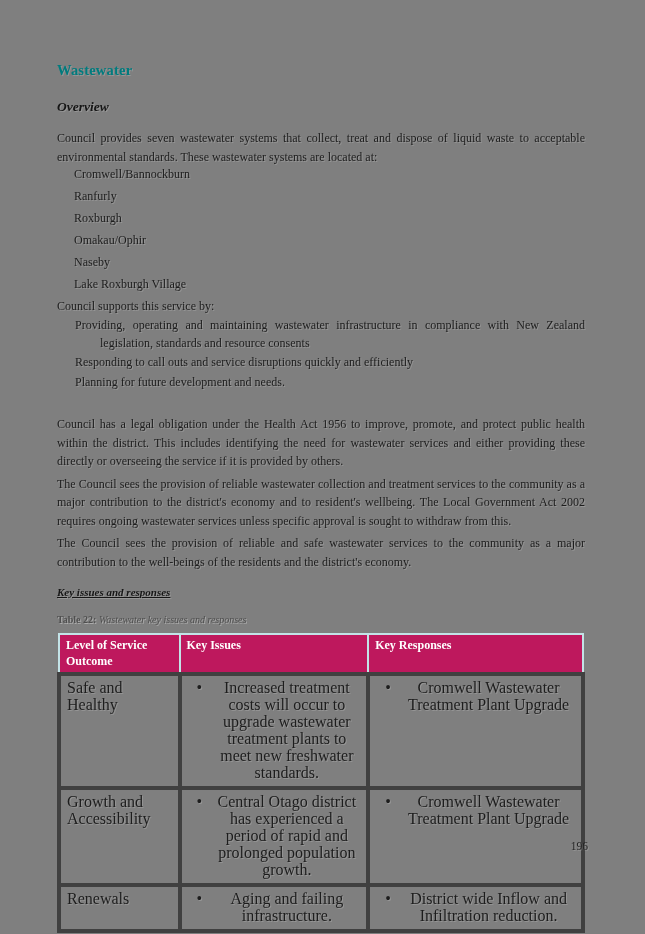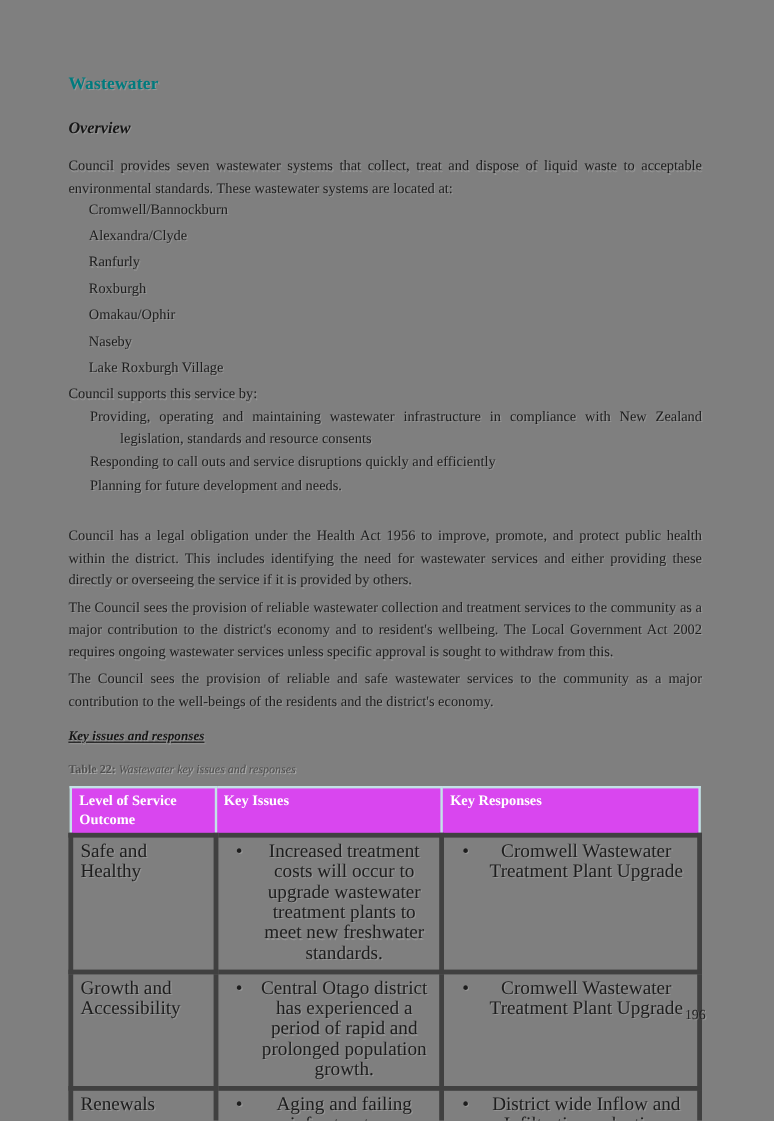--- a/index.html
+++ b/index.html
@@ -84,21 +84,21 @@
   }
   .table-caption .cap-label { font-weight: bold; }
   .table-caption .cap-text { font-style: italic; }
   table.key-table {
     margin-top: 7px;
     width: 528px;
     border-collapse: collapse;
     table-layout: fixed;
   }
   .key-table th {
-    background: #d946ef;
+    background: #be185d;
     color: #ffffff;
     font-size: 12px;
     font-weight: bold;
     text-align: left;
     vertical-align: top;
     padding: 3px 6px;
     line-height: 15.5px;
     border: 2px solid #c3e3e7;
     text-shadow: none;
   }
@@ -134,21 +134,20 @@
   <div class="content">
 
     <h1 class="doc-title">Wastewater</h1>
 
     <h2 class="h-overview">Overview</h2>
 
     <p class="para">Council provides seven wastewater systems that collect, treat and dispose of liquid waste to acceptable environmental standards. These wastewater systems are located at:</p>
 
     <ul class="loc-list">
       <li>Cromwell/Bannockburn</li>
-      <li>Alexandra/Clyde</li>
       <li>Ranfurly</li>
       <li>Roxburgh</li>
       <li>Omakau/Ophir</li>
       <li>Naseby</li>
       <li>Lake Roxburgh Village</li>
     </ul>
 
     <p class="supports-intro">Council supports this service by:</p>
 
     <div class="support-item">Providing, operating and maintaining wastewater infrastructure in compliance with New Zealand legislation, standards and resource consents</div>

